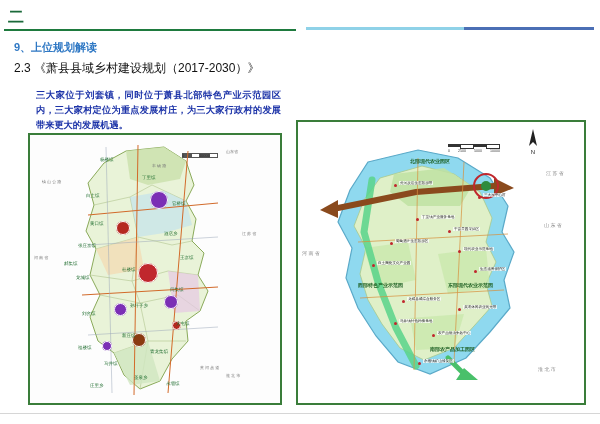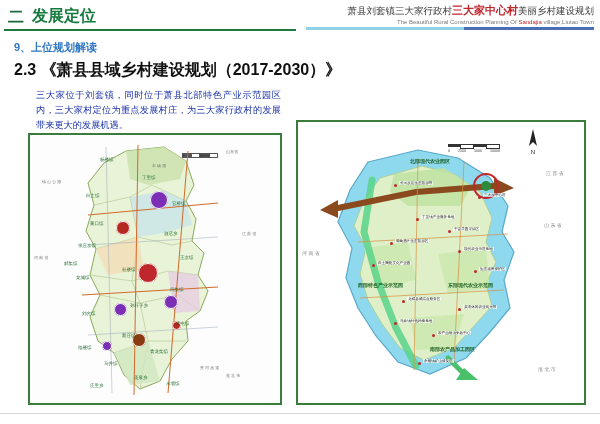--- a/index.html
+++ b/index.html
@@ -43,27 +43,27 @@
     background:linear-gradient(to right,#8fd2e8 0%,#8fd2e8 55%,#4b6fb5 55%,#4b6fb5 100%);
   }
 
   
   .sub{
     position:absolute;left:14px;top:40px;
     font-size:11px;color:#2f78c4;font-weight:bold;
   }
   .sec{
     position:absolute;left:14px;top:60px;
-    font-size:16px;color:#111;font-weight:bold;
+    font-size:12px;color:#111;font-weight:normal;
   }
 
   
   .para{
     position:absolute;left:36px;top:88px;width:245px;
-    font-size:9.2px;line-height:15px;color:#1c33a8;font-weight:normal;
+    font-size:9.2px;line-height:15px;color:#1c33a8;font-weight:bold;
     text-align:justify;
   }
 
   
   .panel{
     position:absolute;border:2px solid #3a7d3a;box-sizing:border-box;
     background:#ffffff;overflow:hidden;
   }
   .panel-left{left:28px;top:133px;width:254px;height:272px;}
   .panel-right{left:296px;top:120px;width:290px;height:285px;}
@@ -102,31 +102,22 @@
   }
   .page-no{
     position:absolute;right:10px;bottom:2px;font-size:6px;color:#999;
   }
 </style>
 </head>
 <body>
 
 <div class="header">
   <div class="hdr-num">二</div>
-  <div class="hdr-title">发展定位</div>
   <div class="hdr-rule"></div>
 
-  <div class="hdr-right">
-    <div class="hdr-cn">
-      <span>萧县刘套镇三大家行政村</span><span class="red">三大家中心村</span><span>美丽乡村建设规划</span>
-    </div>
-    <div class="hdr-en">
-      <span>The Beautiful Rural Construction Planning Of </span><span class="red">Sandajia</span><span> village,Liutao Town</span>
-    </div>
-  </div>
   <div class="hdr-bar"></div>
 </div>
 
 <div class="sub">9、上位规划解读</div>
 <div class="sec">2.3 《萧县县域乡村建设规划（2017-2030）》</div>
 <div class="para">三大家位于刘套镇，同时位于萧县北部特色产业示范园区内，三大家村定位为重点发展村庄，为三大家行政村的发展带来更大的发展机遇。</div>
 
 <div class="panel panel-left">
   <div class="map-left-bg"></div>
 

